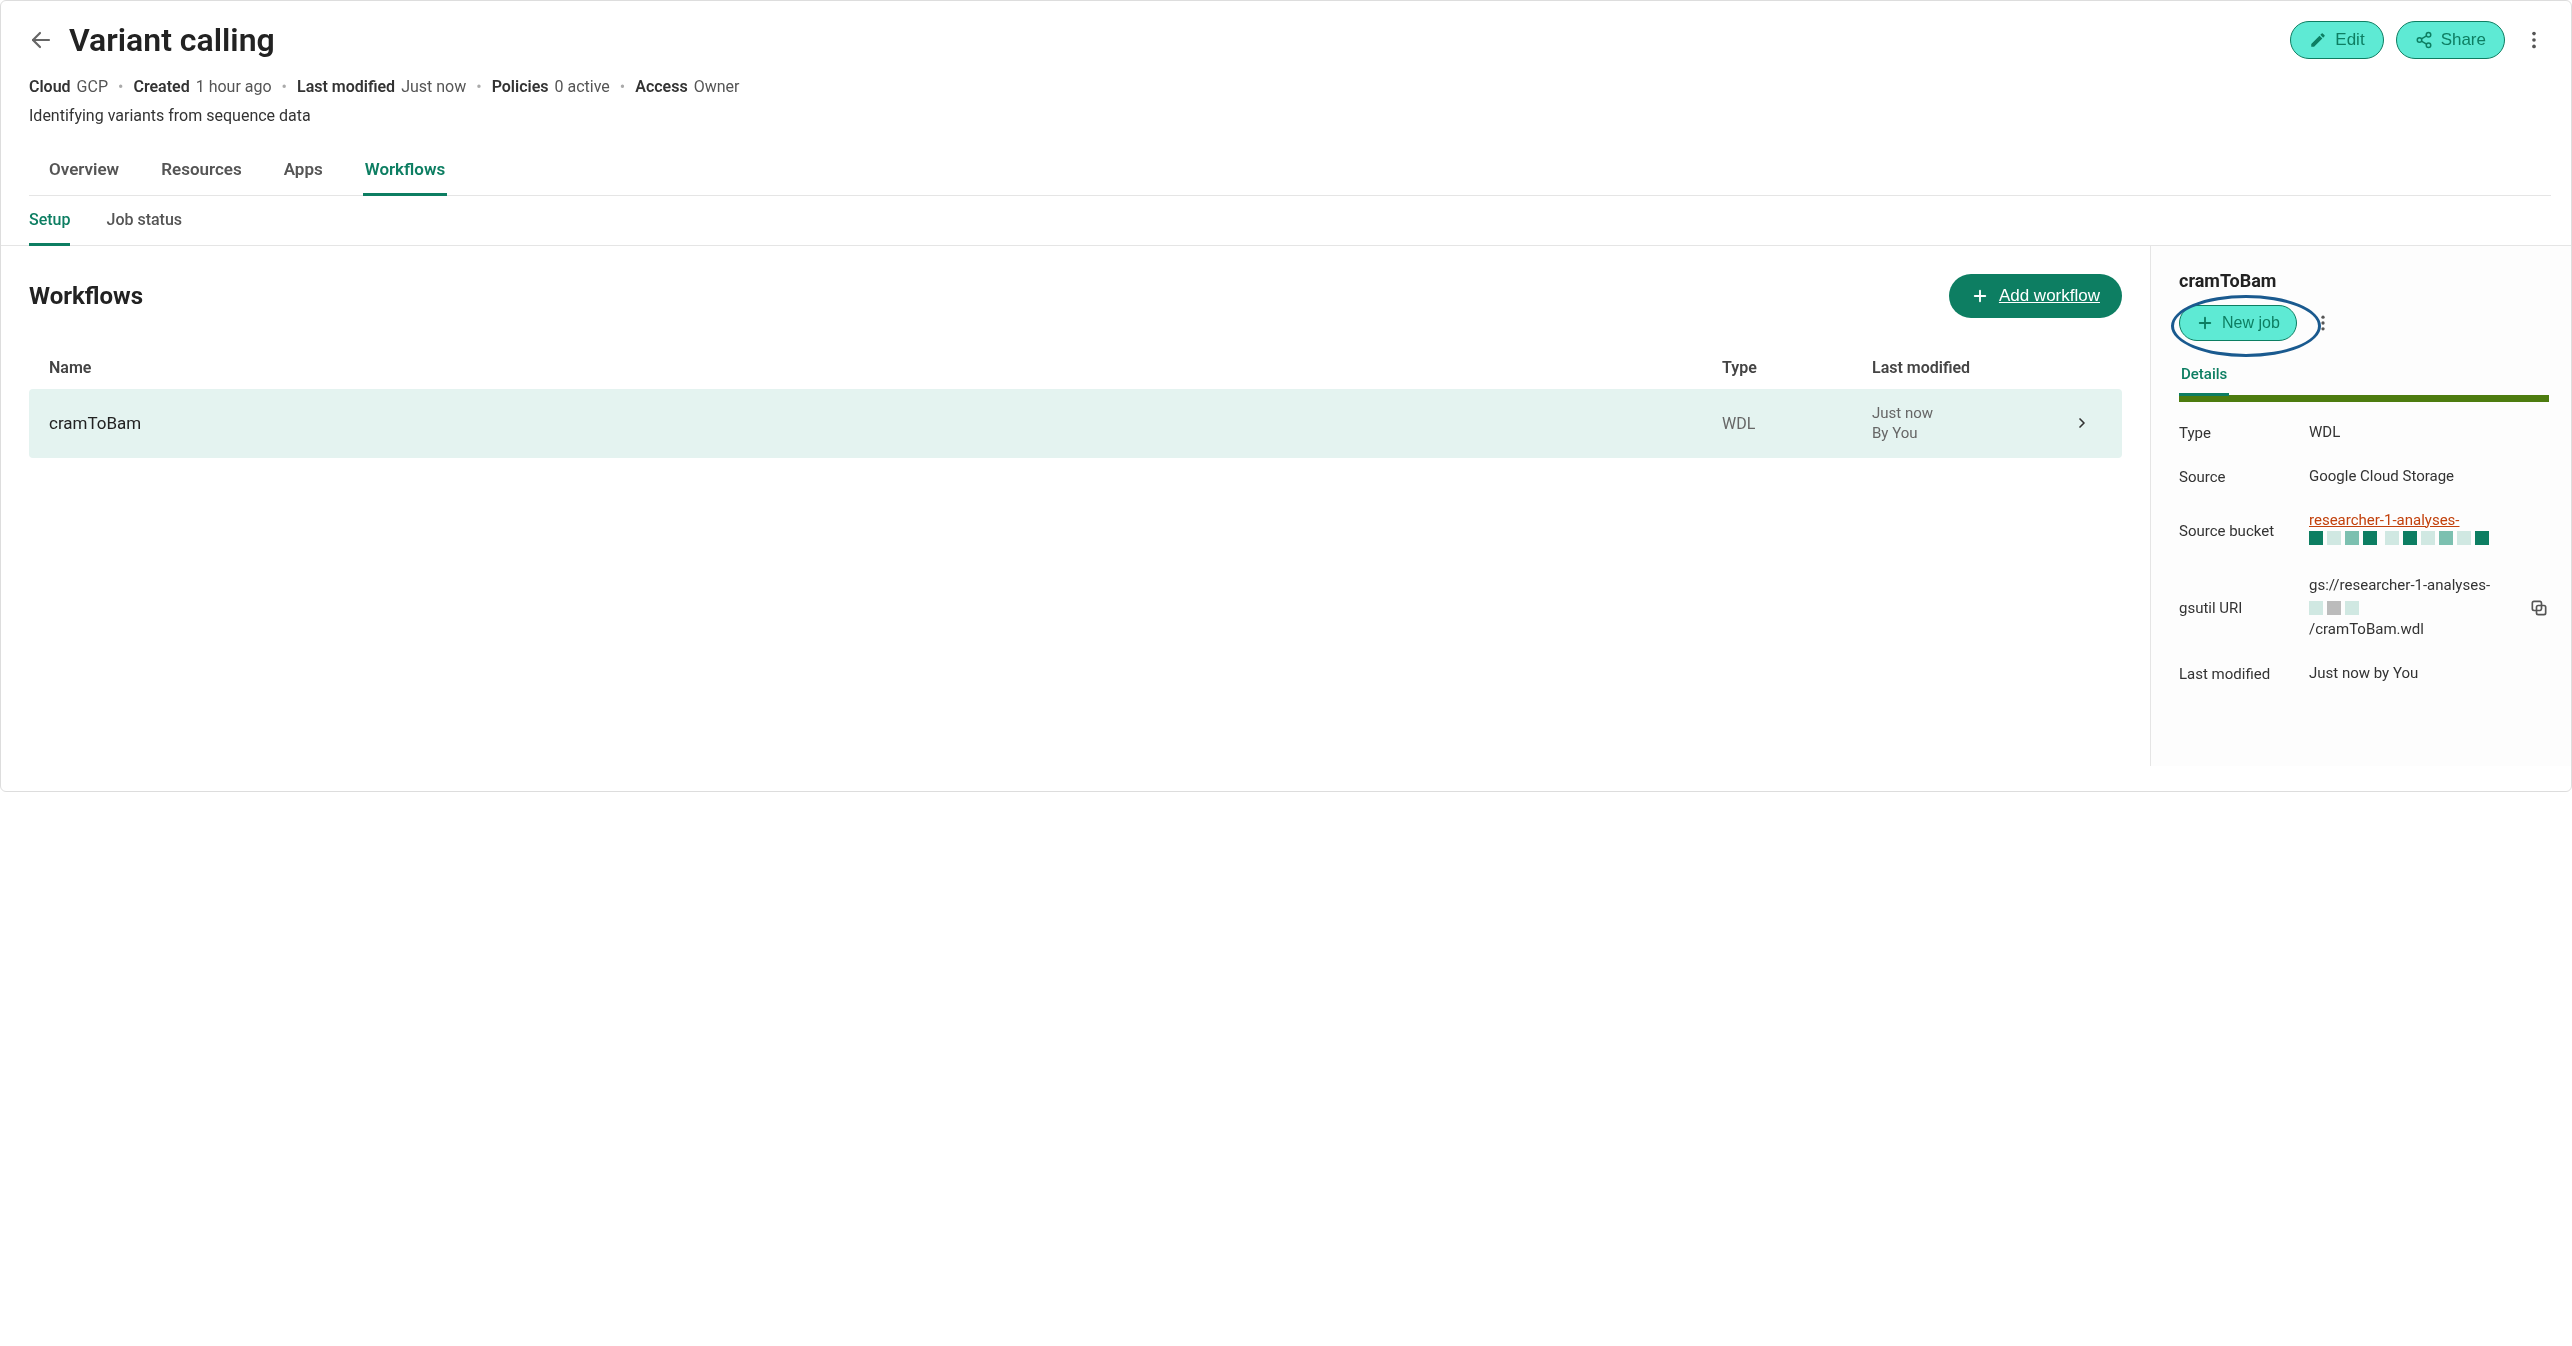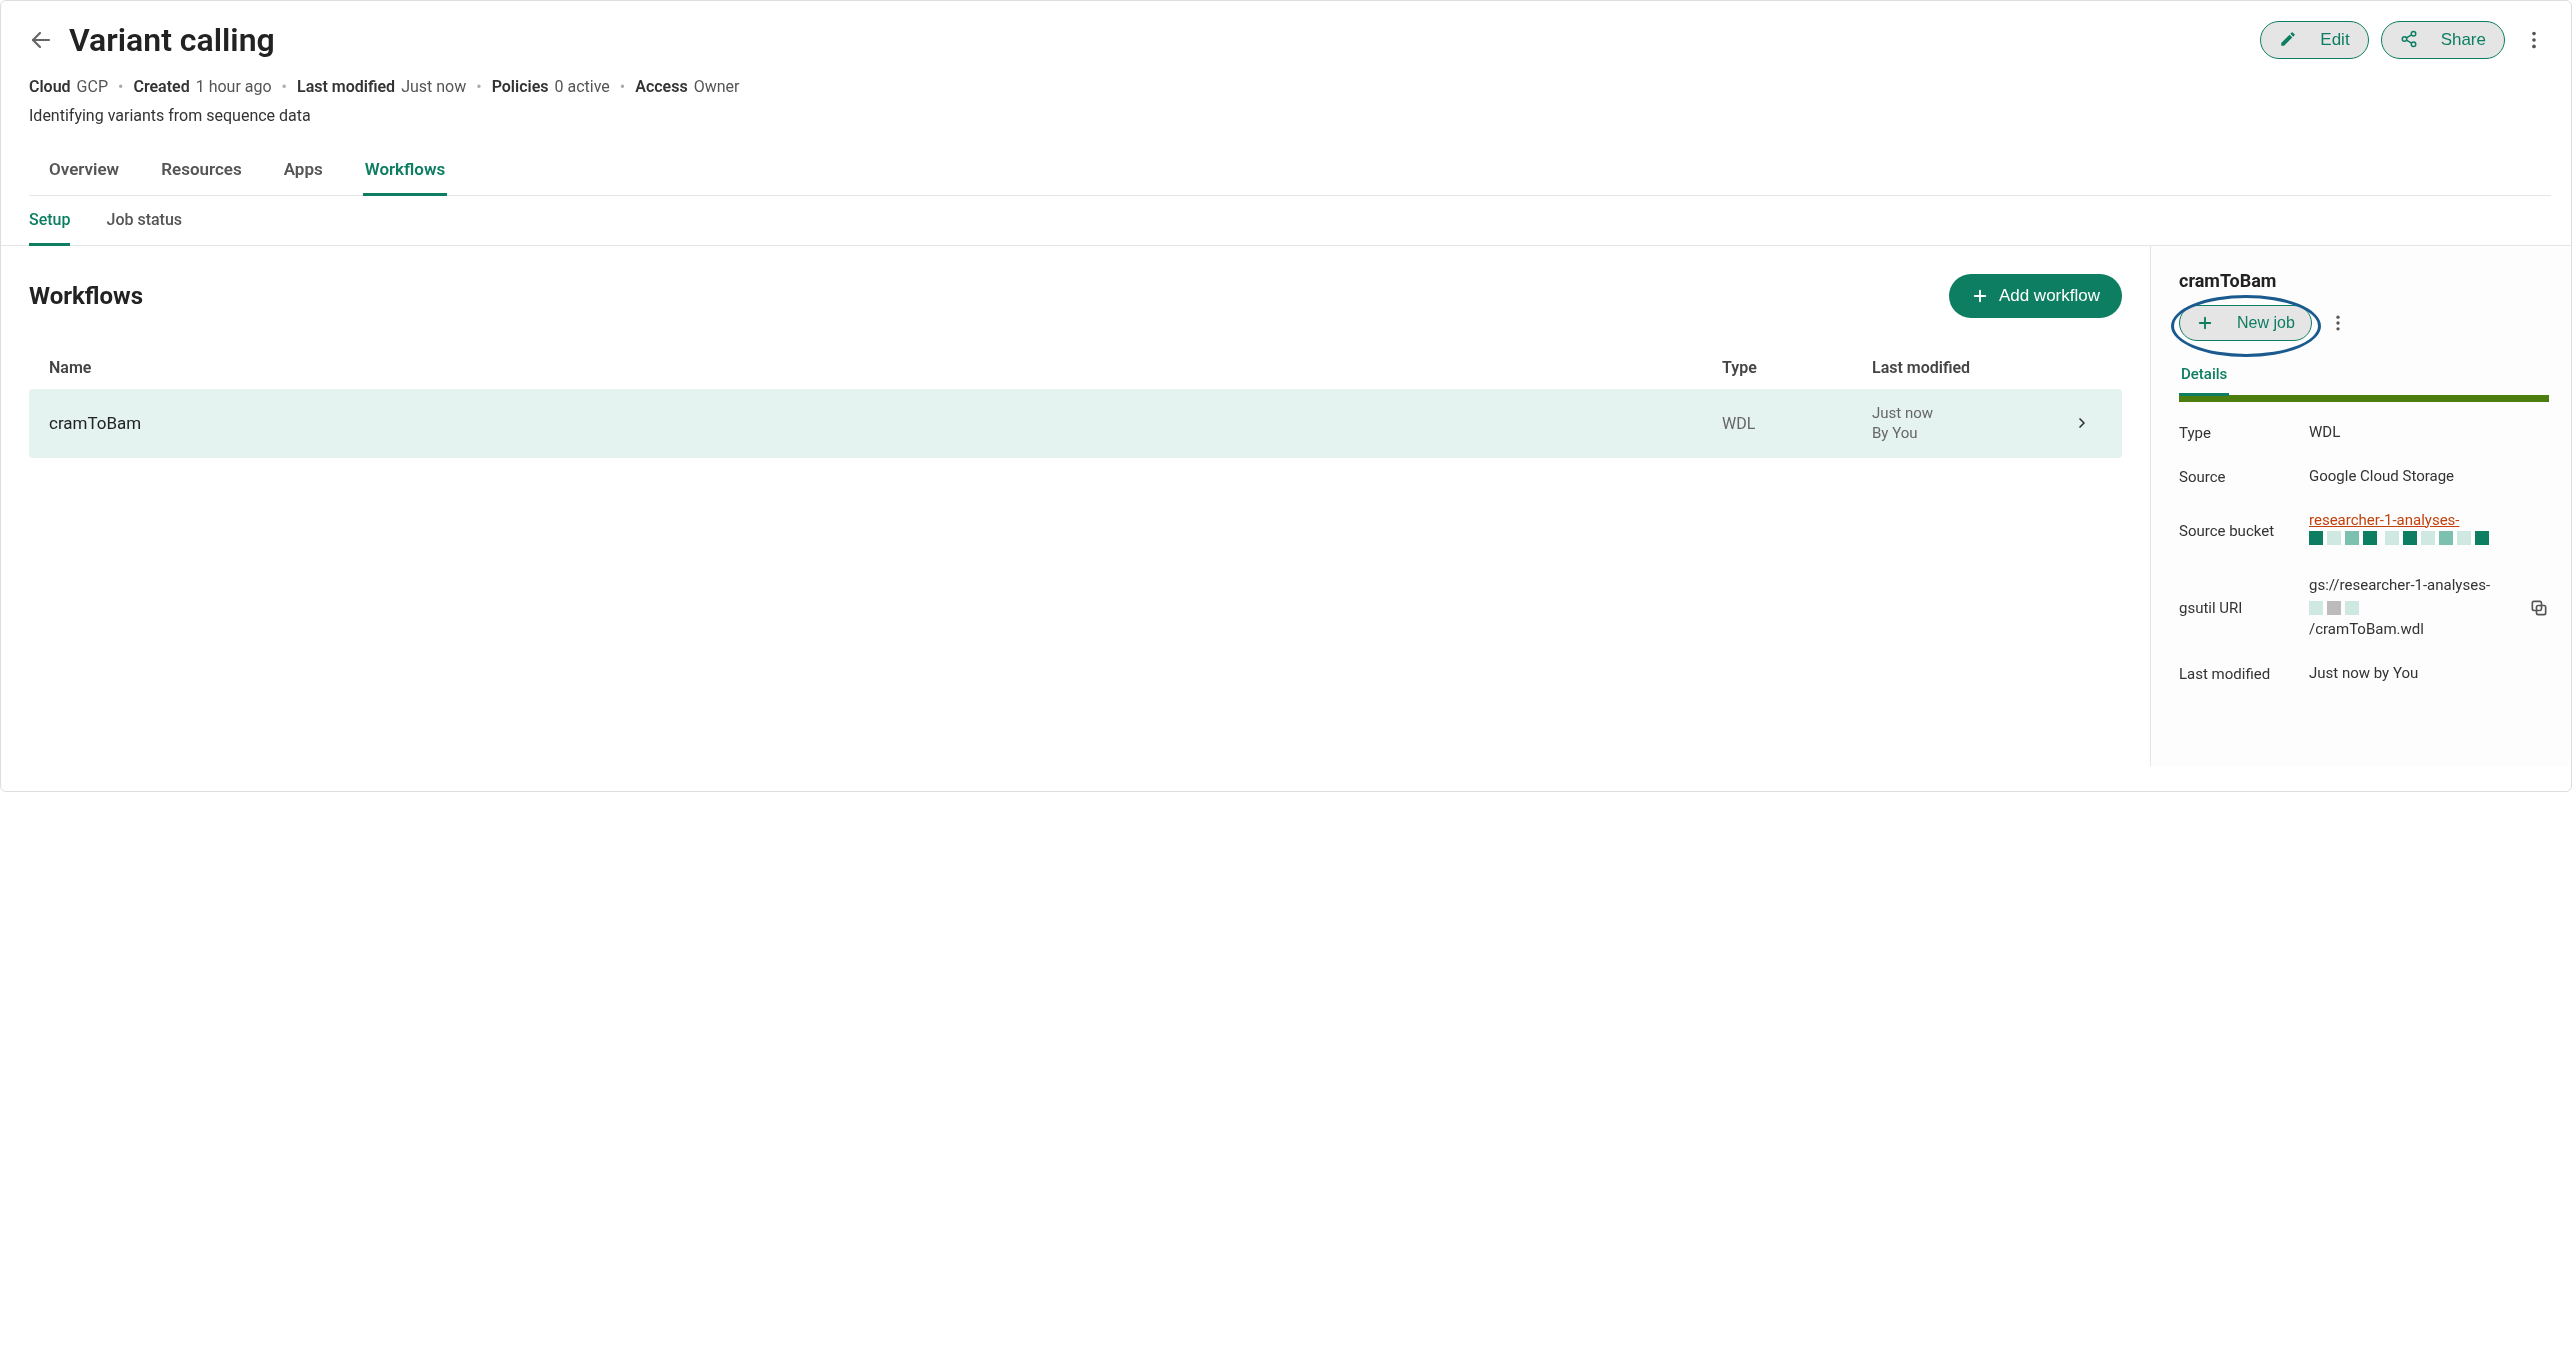--- a/index.html
+++ b/index.html
@@ -37,25 +37,25 @@
     color: #222;
     flex: 1;
   }
   .header-actions {
     display: flex;
     align-items: center;
     gap: 12px;
   }
   .pill-btn {
     display: inline-flex;
-    align-items: flex-start;
-    gap: 23px;
+    align-items: center;
+    gap: 8px;
     border: 1.5px solid #0d7e62;
     color: #0d7e62;
-    background: #e5e5e5;
+    background: #5eead4;
     border-radius: 999px;
     padding: 8px 18px;
     font-size: 17px;
     font-weight: 500;
     cursor: pointer;
   }
   .pill-btn svg { width: 18px; height: 18px; }
   .kebab {
     color: #555;
     cursor: pointer;
@@ -159,20 +159,21 @@
     align-items: center;
     gap: 10px;
     background: #0d7e62;
     color: #fff;
     border: none;
     border-radius: 999px;
     padding: 12px 22px;
     font-size: 17px;
     font-weight: 500;
     cursor: pointer;
+    text-decoration: underline;
   }
   .primary-btn svg { width: 18px; height: 18px; }
 
   
   .wf-table {
     width: 100%;
   }
   .thead {
     display: grid;
     grid-template-columns: 1fr 150px 190px 40px;

